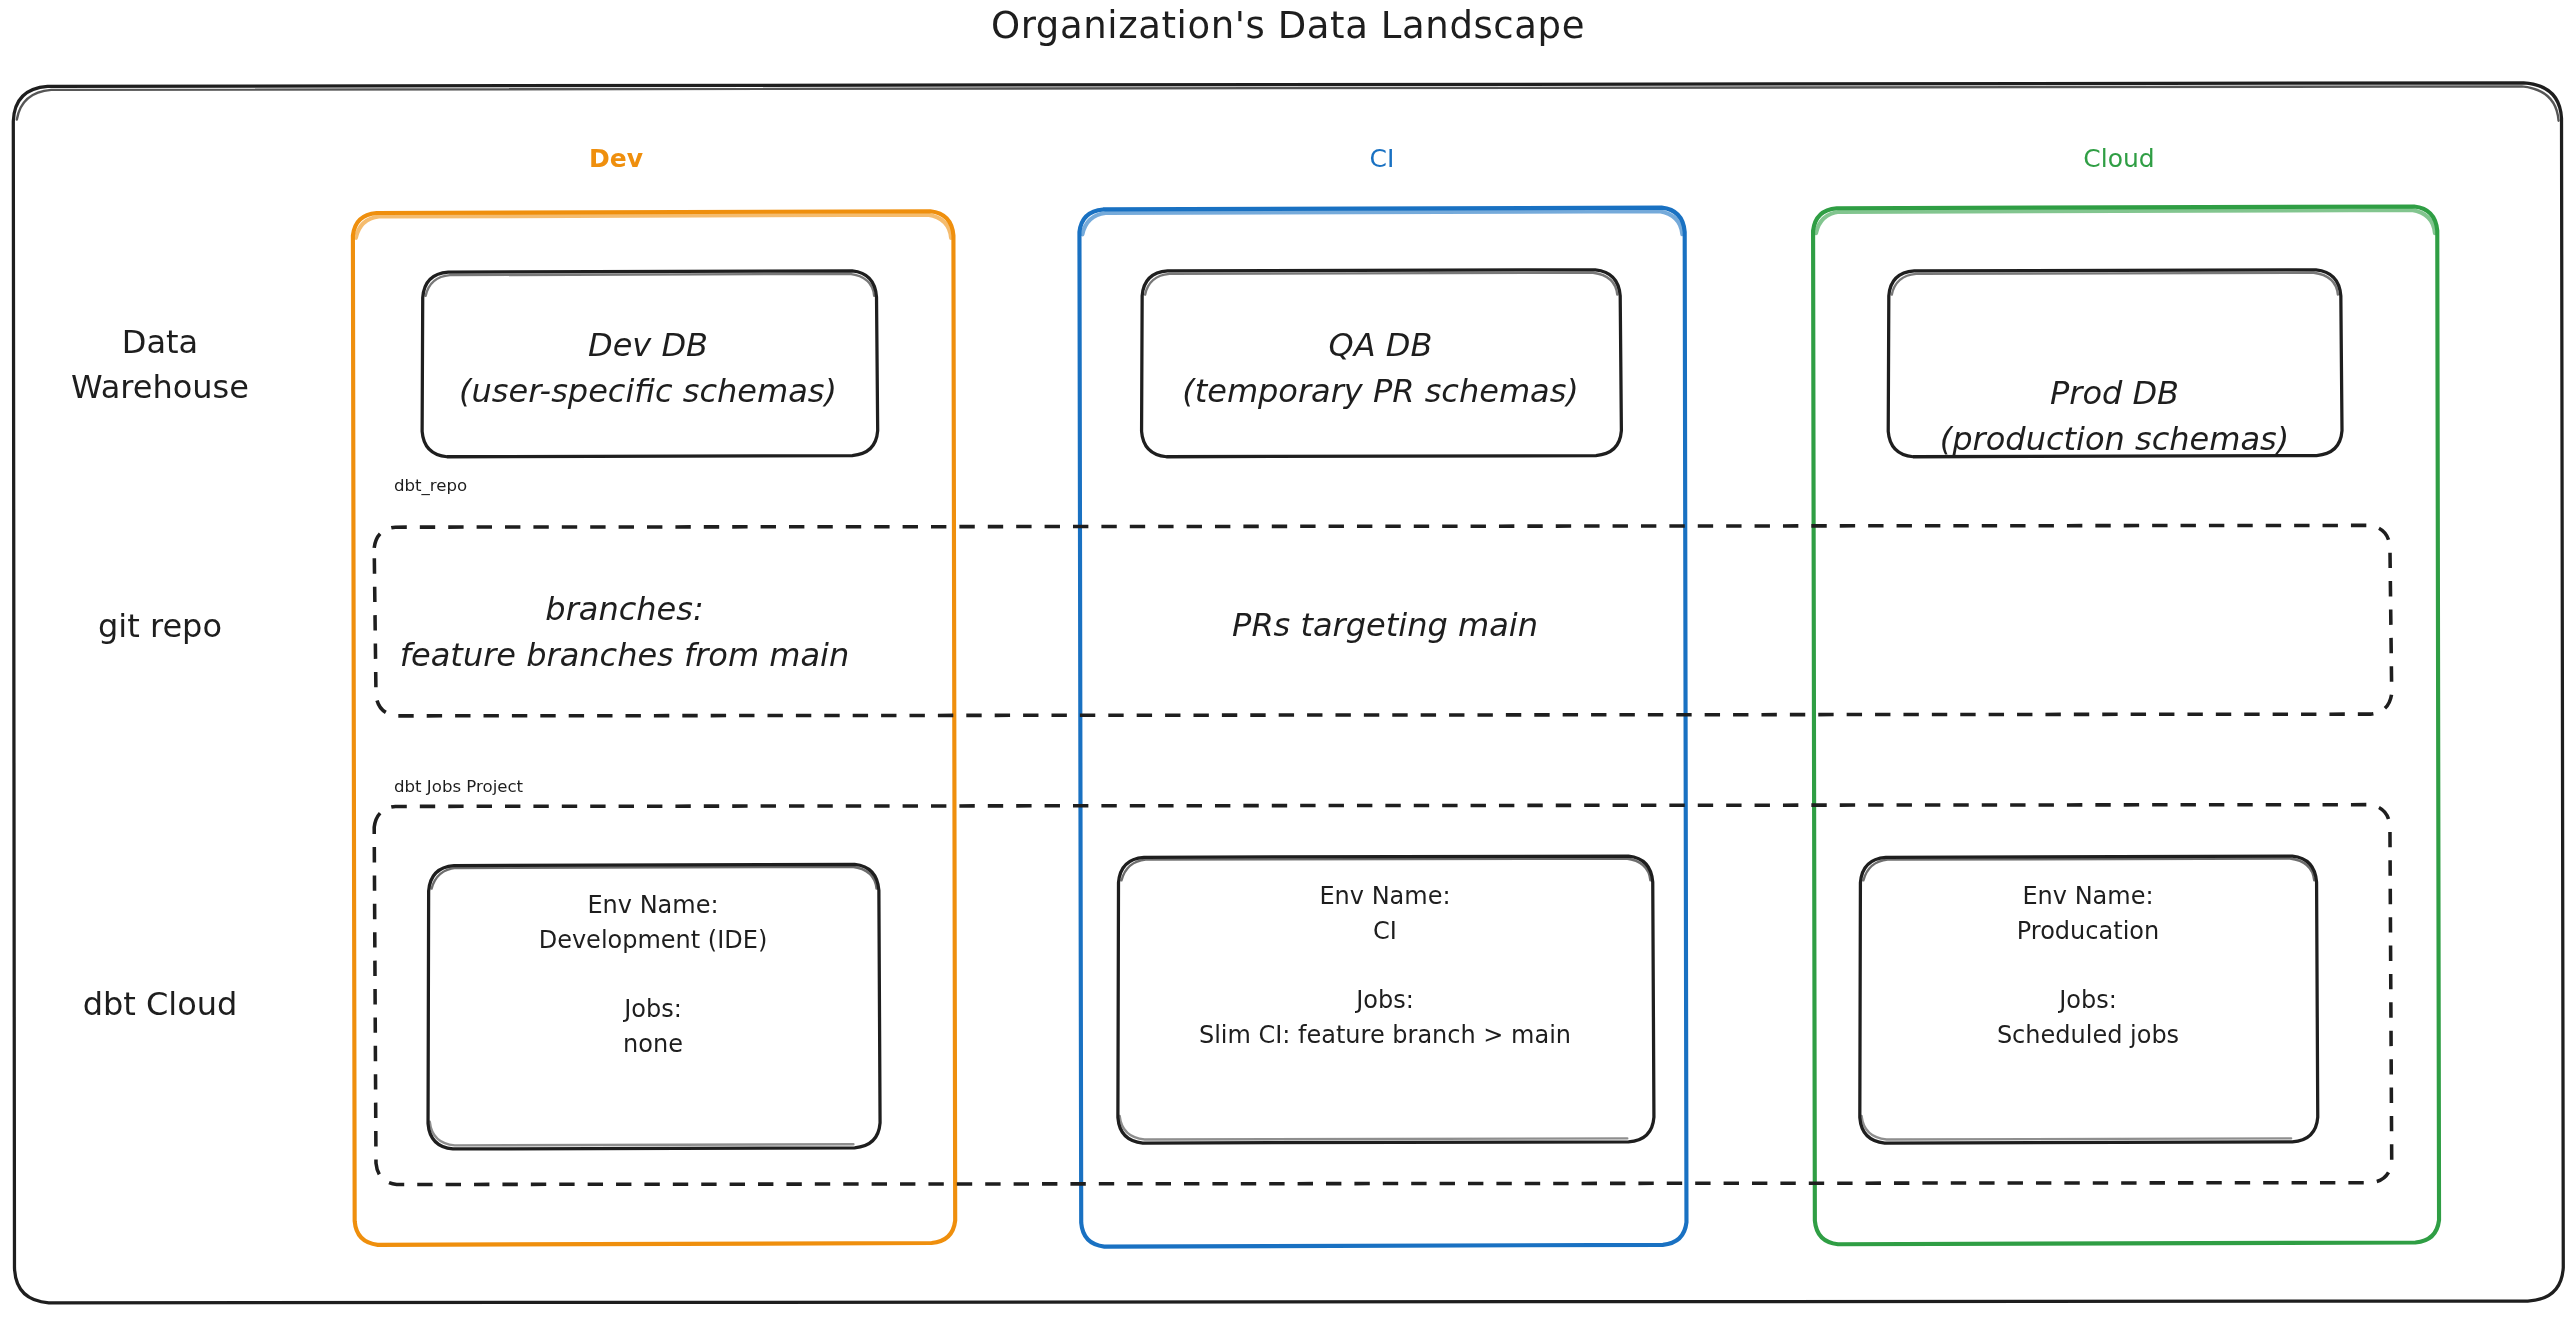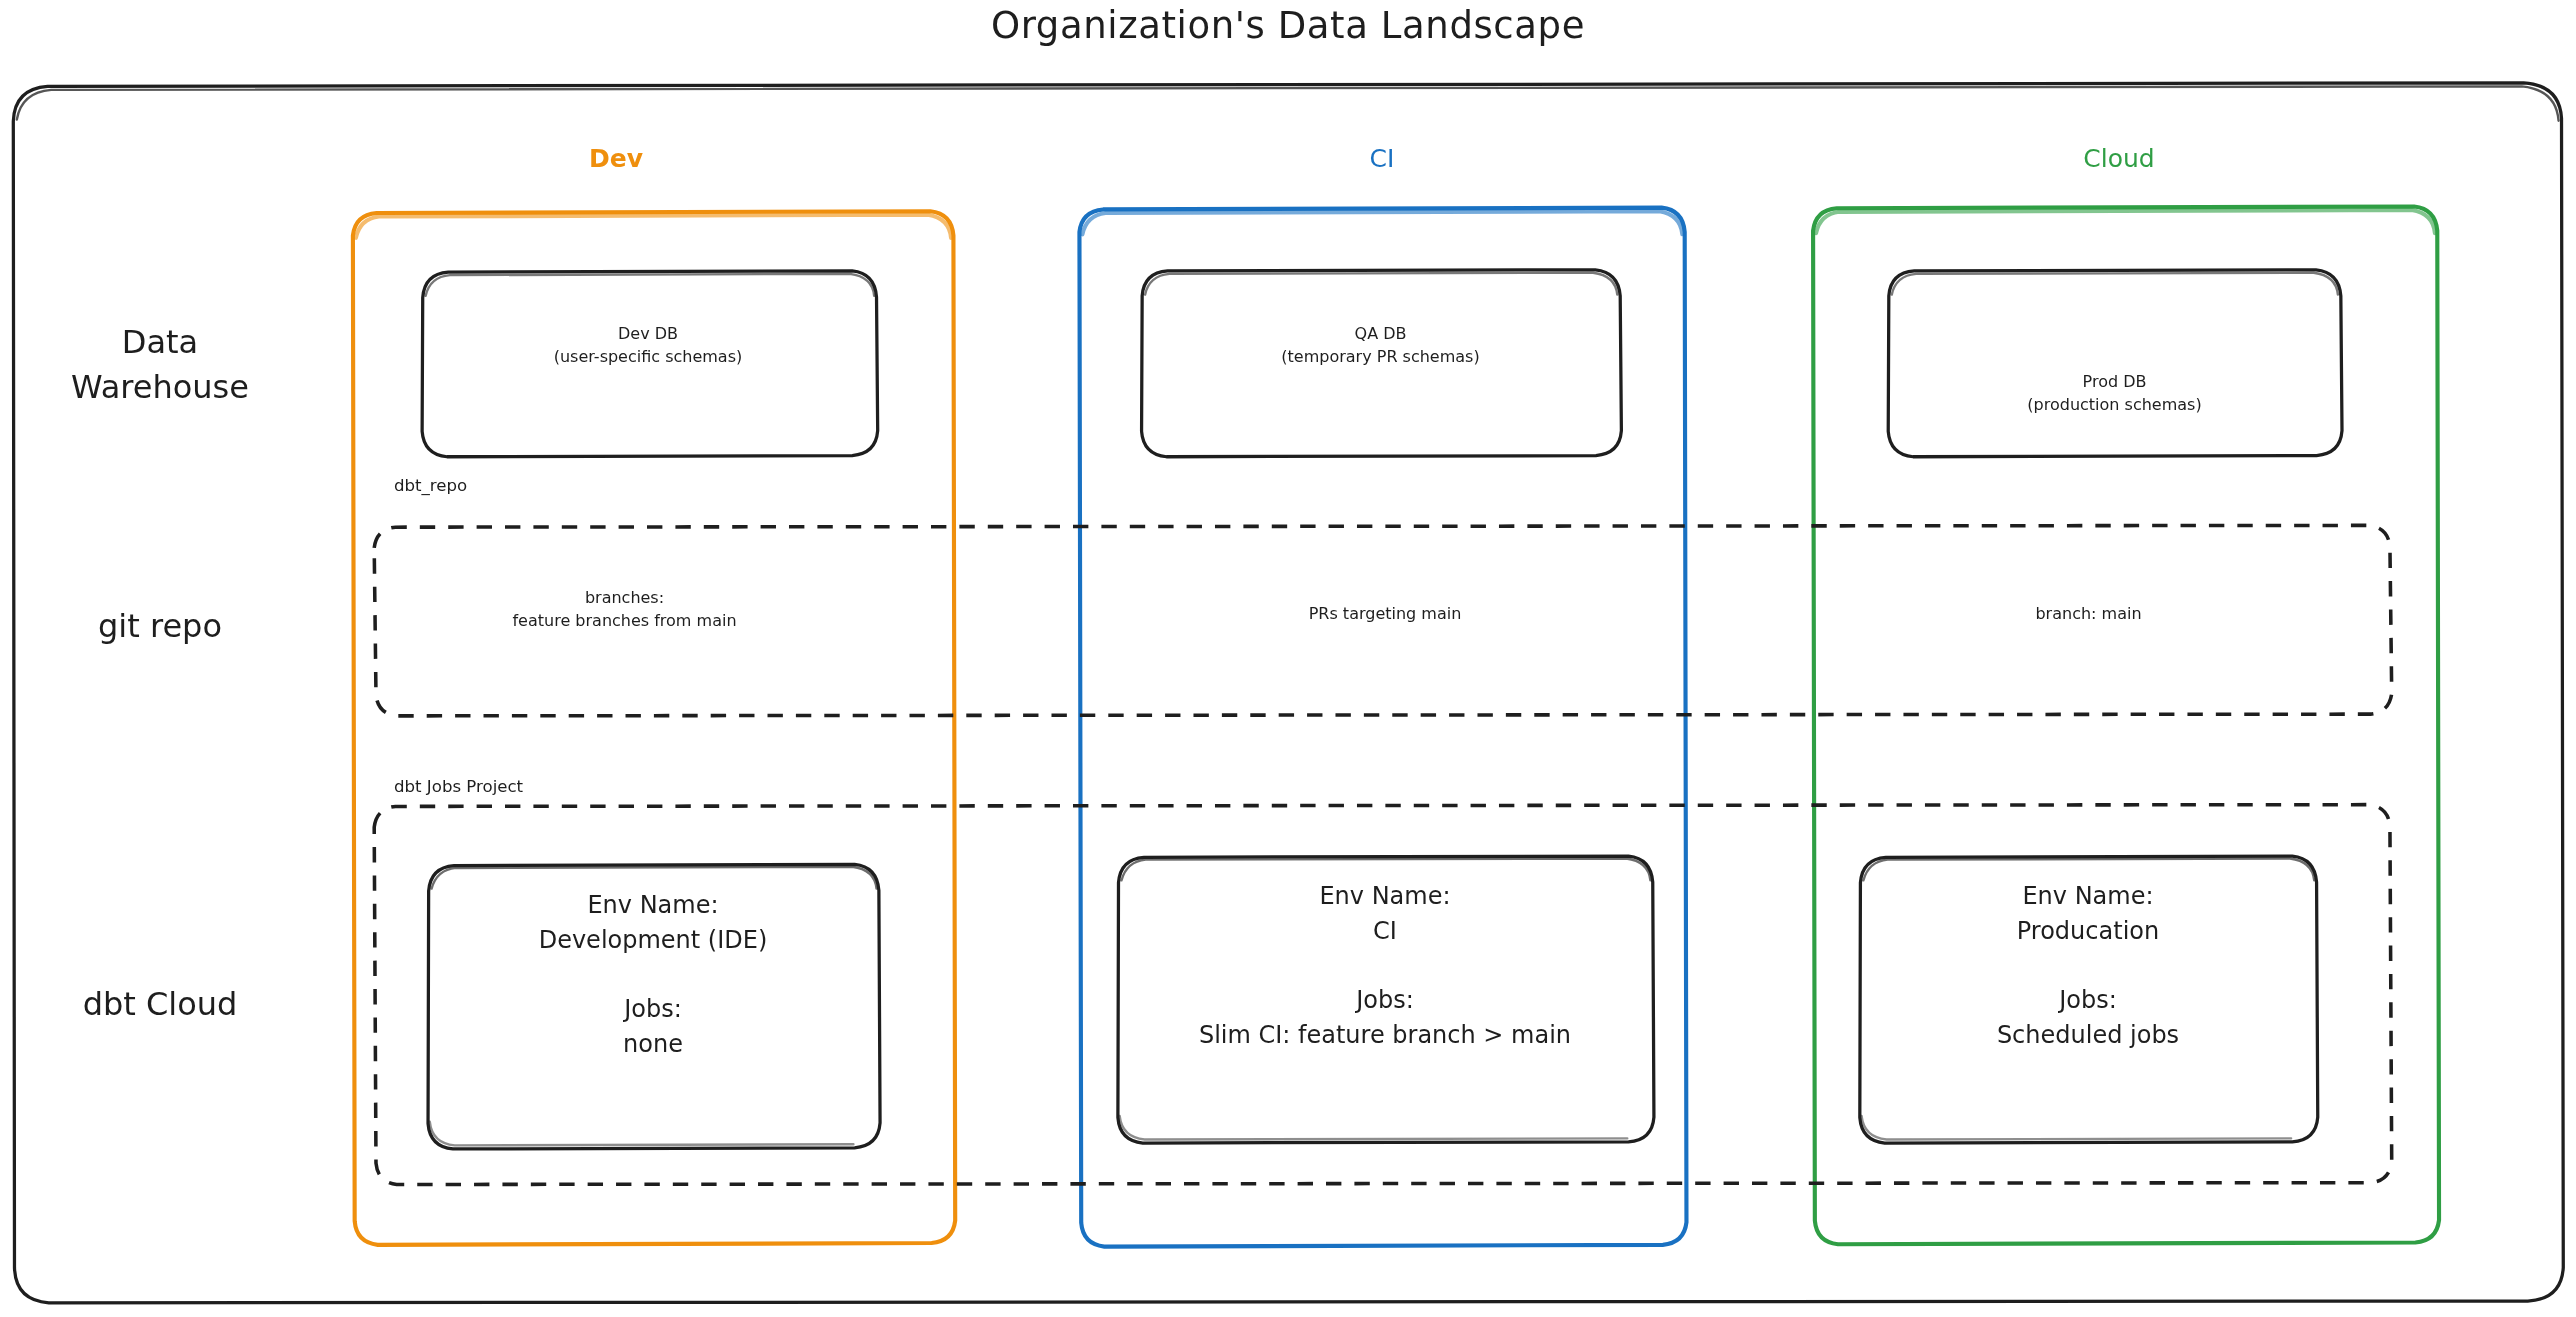--- a/index.html
+++ b/index.html
@@ -111,22 +111,23 @@
   .col-header.ci   { color: #1971c2; }
   .col-header.prod { color: #2f9e44; }
 
   .row-label {
     font-size: 32px;
     text-align: center;
     line-height: 1.4;
   }
 
   .node-label {
-    font-size: 16px;
+    font-size: 32px;
     line-height: 1.45;
+    font-style: italic;
   }
 
   .cluster-label {
     font-size: 16.6px;
     text-align: left;
     white-space: nowrap;
   }
 
   .env-label {
     font-size: 24px;
@@ -222,21 +223,20 @@
   <div class="txt node-label" style="left:421px; top:322px; width:454px;">Dev DB
 (user-specific schemas)</div>
   <div class="txt node-label" style="left:1141px; top:322px; width:479px;">QA DB
 (temporary PR schemas)</div>
   <div class="txt node-label" style="left:1888px; top:322px; width:453px;margin-top:48px;">Prod DB
 (production schemas)</div>
 
   <div class="txt node-label" style="left:379px; top:586px; width:491px;">branches:
 feature branches from main</div>
   <div class="txt node-label" style="left:1107px; top:602px; width:556px;">PRs targeting main</div>
-  <div class="txt node-label" style="left:1852px; top:602px; width:473px;">branch: main</div>
 
   <div class="txt env-label" style="left:427px; top:888px; width:452px;">Env Name:
 Development (IDE)
 
 Jobs:
 none</div>
   <div class="txt env-label" style="left:1117px; top:879px; width:536px;">Env Name:
 CI
 
 Jobs:

